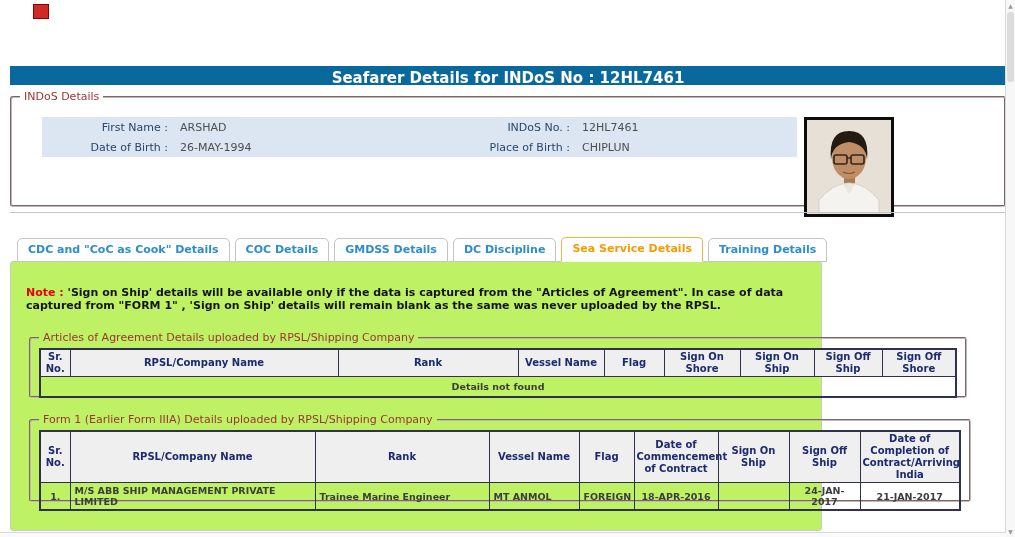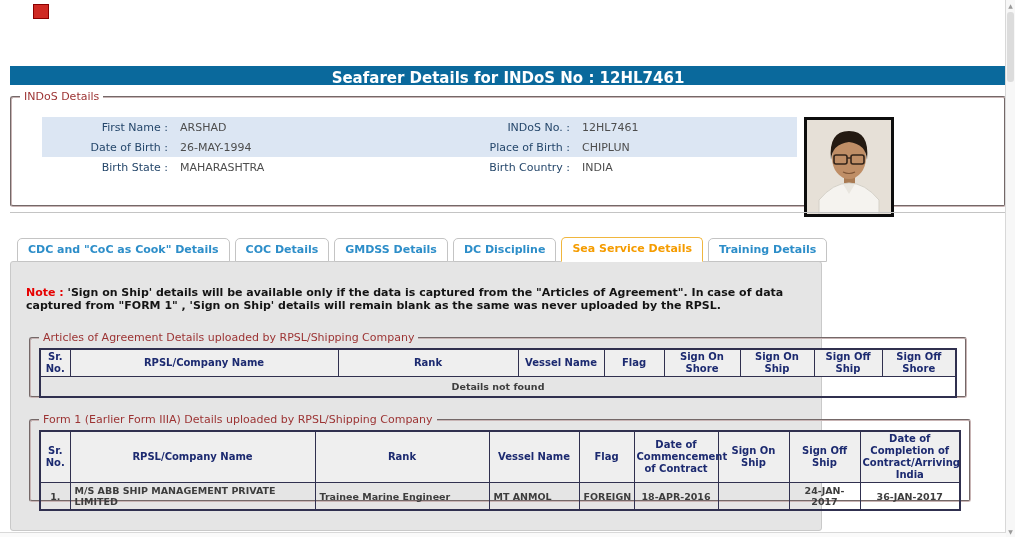--- a/index.html
+++ b/index.html
@@ -33,21 +33,21 @@
           border-top:1px solid #c4c4c4;}
 
   .tabs{position:absolute;left:17px;top:237px;display:flex;align-items:flex-end;gap:5px;z-index:3;}
   .tab{box-sizing:border-box;height:24px;padding:4px 10px;border:1px solid #c4c4c4;
        border-radius:5px 5px 0 0;background:#fff;color:var(--tab-text,#2d8ec9);
        font-size:11px;font-weight:bold;white-space:nowrap;cursor:pointer;}
   .tab.active{height:25px;border-color:var(--tab-active-border,#f0b63e);
               border-bottom-color:#ffffff;color:var(--tab-active-text,#f59c00);}
 
   .panel{position:absolute;left:10px;top:261px;width:812px;height:270px;box-sizing:border-box;
-         border:1px solid #c9c9c9;border-radius:3px;background:#e5e5e5;}
+         border:1px solid #c9c9c9;border-radius:3px;background:#bef264;}
 
   .note{position:absolute;left:15px;top:25px;right:16px;font-size:11px;font-weight:bold;
         line-height:1.18;color:var(--note-text,#141414);}
   .note .note-prefix{color:var(--alert-red,#e60000);}
 
   .fs-aoa{left:18px;top:69px;right:30px;height:67px;}
   .fs-form1{left:18px;top:151px;right:30px;height:89px;}
 
   table.grid{border-collapse:collapse;width:calc(100% - 16px);margin:4px 8px;
              table-layout:fixed;border:2px solid var(--table-border,#30304f);}
@@ -98,26 +98,20 @@
         <td class="lbl">First Name :</td>
         <td class="val">ARSHAD</td>
         <td class="lbl">INDoS No. :</td>
         <td class="val">12HL7461</td>
       </tr>
       <tr class="stripe">
         <td class="lbl">Date of Birth :</td>
         <td class="val">26-MAY-1994</td>
         <td class="lbl">Place of Birth :</td>
         <td class="val">CHIPLUN</td>
-      </tr>
-      <tr>
-        <td class="lbl">Birth State :</td>
-        <td class="val">MAHARASHTRA</td>
-        <td class="lbl">Birth Country :</td>
-        <td class="val">INDIA</td>
       </tr>
     </tbody>
       </table>
 
     <div class="photo">
       <svg width="84" height="94" viewBox="0 0 84 94" xmlns="http://www.w3.org/2000/svg">
         <rect x="0" y="0" width="84" height="94" fill="#e6e0d7"></rect>
         <rect x="37" y="52" width="11" height="14" fill="#a97a52"></rect>
         <path d="M12,94 L12,80 Q26,63 42,63 Q58,63 72,80 L72,94 Z" fill="#f5f3ef" stroke="#d5d1c8" stroke-width="1"></path>
         <path d="M36,64 L42,74 L48,64 Z" fill="#e9e6df"></path>
@@ -209,21 +203,21 @@
         </tr>
         <tr class="datarow">
           <td class="c">1.</td>
           <td class="l">M/S ABB SHIP MANAGEMENT PRIVATE LIMITED</td>
           <td class="l">Trainee Marine Engineer</td>
           <td class="l">MT ANMOL</td>
           <td class="c">FOREIGN</td>
           <td class="c">18-APR-2016</td>
           <td class="c"></td>
           <td class="c">24-JAN-2017</td>
-          <td class="c">36-JAN-2017</td>
+          <td class="c">21-JAN-2017</td>
         </tr>
       </tbody>
         </table>
     </fieldset>
   </div>
 
   <div class="vscroll">
     <div class="vs-up">▲</div>
     <div class="vs-thumb"></div>
     <div class="vs-down">▼</div>

